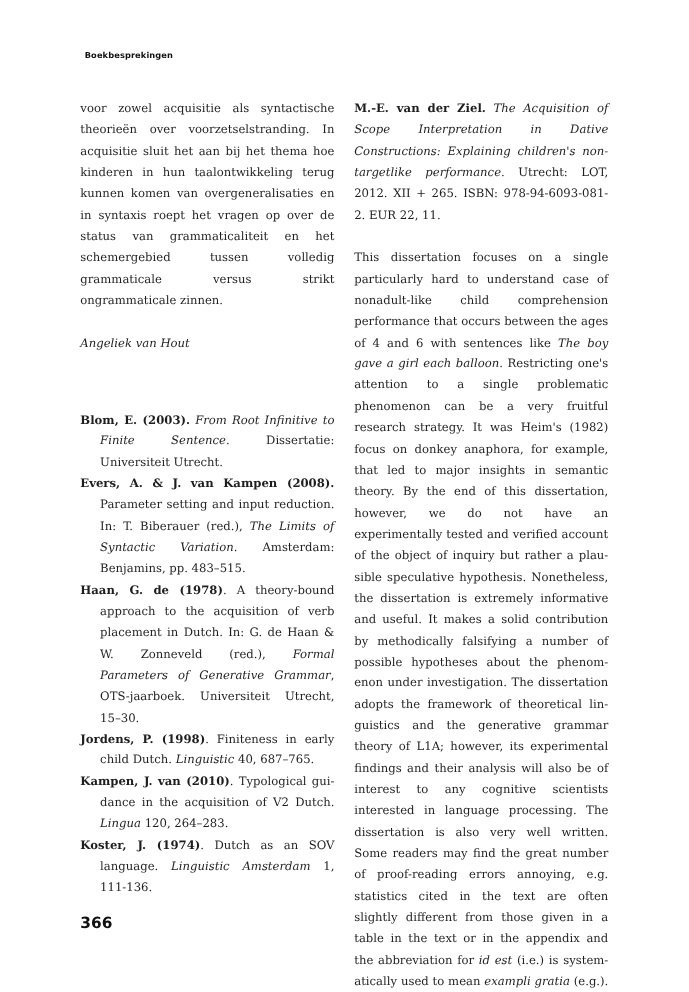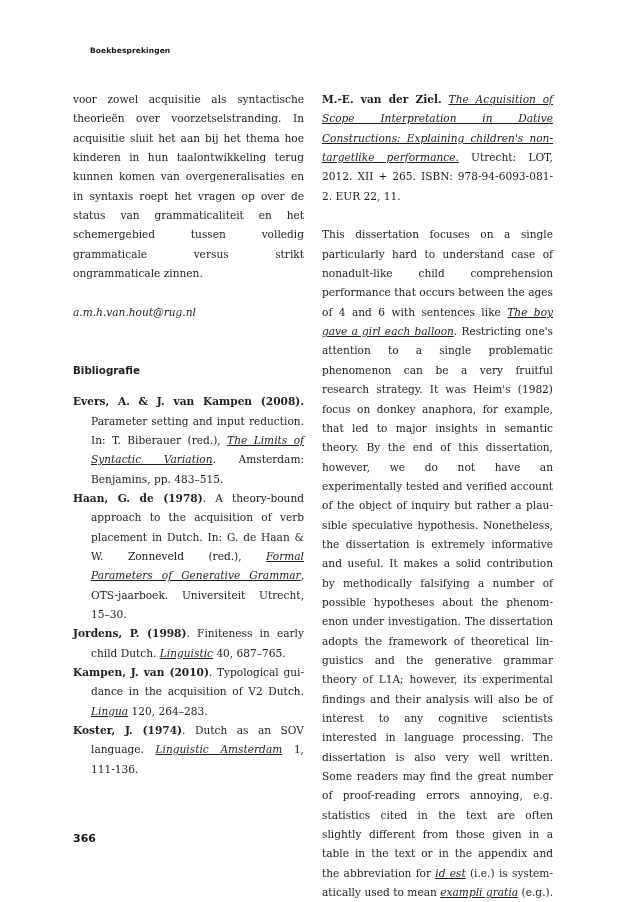--- a/index.html
+++ b/index.html
@@ -1,57 +1,57 @@
 <!DOCTYPE html>
 <html><head>
   <meta charset="utf-8">
   <style>
     html, body { margin: 0; padding: 0; background: #ffffff; }
     body { width: 626px; height: 902px; position: relative; overflow: hidden; color: #1e1e1e; }
     .running-head {
-      position: absolute; left: 90px; top: 46px;
+      position: absolute; left: 77px; top: 46px;
       font-family: "DejaVu Sans", sans-serif; font-weight: bold; font-size: 7.5px; letter-spacing: 0.1px; color: #111;
     }
     .col {
       position: absolute; top: 90px; width: 231px;
       font-family: "DejaVu Serif", serif; font-size: 10.6px; line-height: 19.35px;
       text-align: justify; hyphens: manual;
     }
     .col-left { left: 73px; }
     .col-right { left: 322px; }
     p { margin: 0; }
     .para { text-indent: 0; }
     .gap { height: 19.35px; }
     .sig { font-style: italic; text-align: left; }
     .heading {
       font-family: "DejaVu Sans", sans-serif; font-weight: bold; font-size: 10.3px;
       margin-top: 0; line-height: 19.35px;
     }
     .ref { padding-left: 18px; text-indent: -18px; }
     .b { font-weight: bold; }
-    .i { font-style: italic; text-decoration: underline; }
+    .i { font-style: italic; }
     .pagenum {
       position: absolute; left: 73px; top: 832px;
-      font-family: "DejaVu Sans", sans-serif; font-weight: bold; font-size: 11px; color: #111;
+      font-family: "DejaVu Sans", sans-serif; font-weight: bold; font-size: 14px; color: #111;
     }
   </style>
 </head>
 <body>
 
 <div class="running-head">Boekbesprekingen</div>
 
 <div class="col col-left">
   <p class="para">voor zowel acquisitie als syntactische theo­rieën over voorzetselstranding. In acquisi­tie sluit het aan bij het thema hoe kinderen in hun taalontwikkeling terug kunnen komen van overgeneralisaties en in syn­taxis roept het vragen op over de status van grammaticaliteit en het schemergebied tussen volledig grammaticale versus strikt ongrammaticale zinnen.</p>
   <div class="gap"></div>
-  <p class="sig">a.m.h.van.hout@rug.nl</p>
+  <p class="sig">Angeliek van Hout</p>
   <div class="gap"></div>
   <div class="gap"></div>
-  <div class="heading">Bibliografie</div>
   <div class="gap" style="height:12px"></div>
   <div id="bib-list">
+      <p class="ref"><span class="b">Blom, E. (2003).</span><span> </span><span class="i">From Root Infinitive to Finite Sentence</span><span>. Dissertatie: Universiteit Utrecht.</span></p>
       <p class="ref"><span class="b">Evers, A. &amp; J. van Kampen (2008).</span><span> Para­meter setting and input reduction. In: T. Biberauer (red.), </span><span class="i">The Limits of Syntactic Variation</span><span>. Amsterdam: Benjamins, pp. 483–515.</span></p>
       <p class="ref"><span class="b">Haan, G. de (1978)</span><span>. A theory-bound approach to the acquisition of verb placement in Dutch. In: G. de Haan &amp; W. Zonneveld (red.), </span><span class="i">Formal Parameters of Generative Grammar</span><span>, OTS-jaarboek. Universiteit Utrecht, 15–30.</span></p>
       <p class="ref"><span class="b">Jordens, P. (1998)</span><span>. Finiteness in early child Dutch. </span><span class="i">Linguistic</span><span> 40, 687–765.</span></p>
       <p class="ref"><span class="b">Kampen, J. van (2010)</span><span>. Typological gui­dance in the acquisition of V2 Dutch. </span><span class="i">Lingua</span><span> 120, 264–283.</span></p>
       <p class="ref"><span class="b">Koster, J. (1974)</span><span>. Dutch as an SOV langu­age. </span><span class="i">Linguistic Amsterdam</span><span> 1, 111-136.</span></p>
     </div>
 </div>
 
 <div class="col col-right">
   <p class="para">

